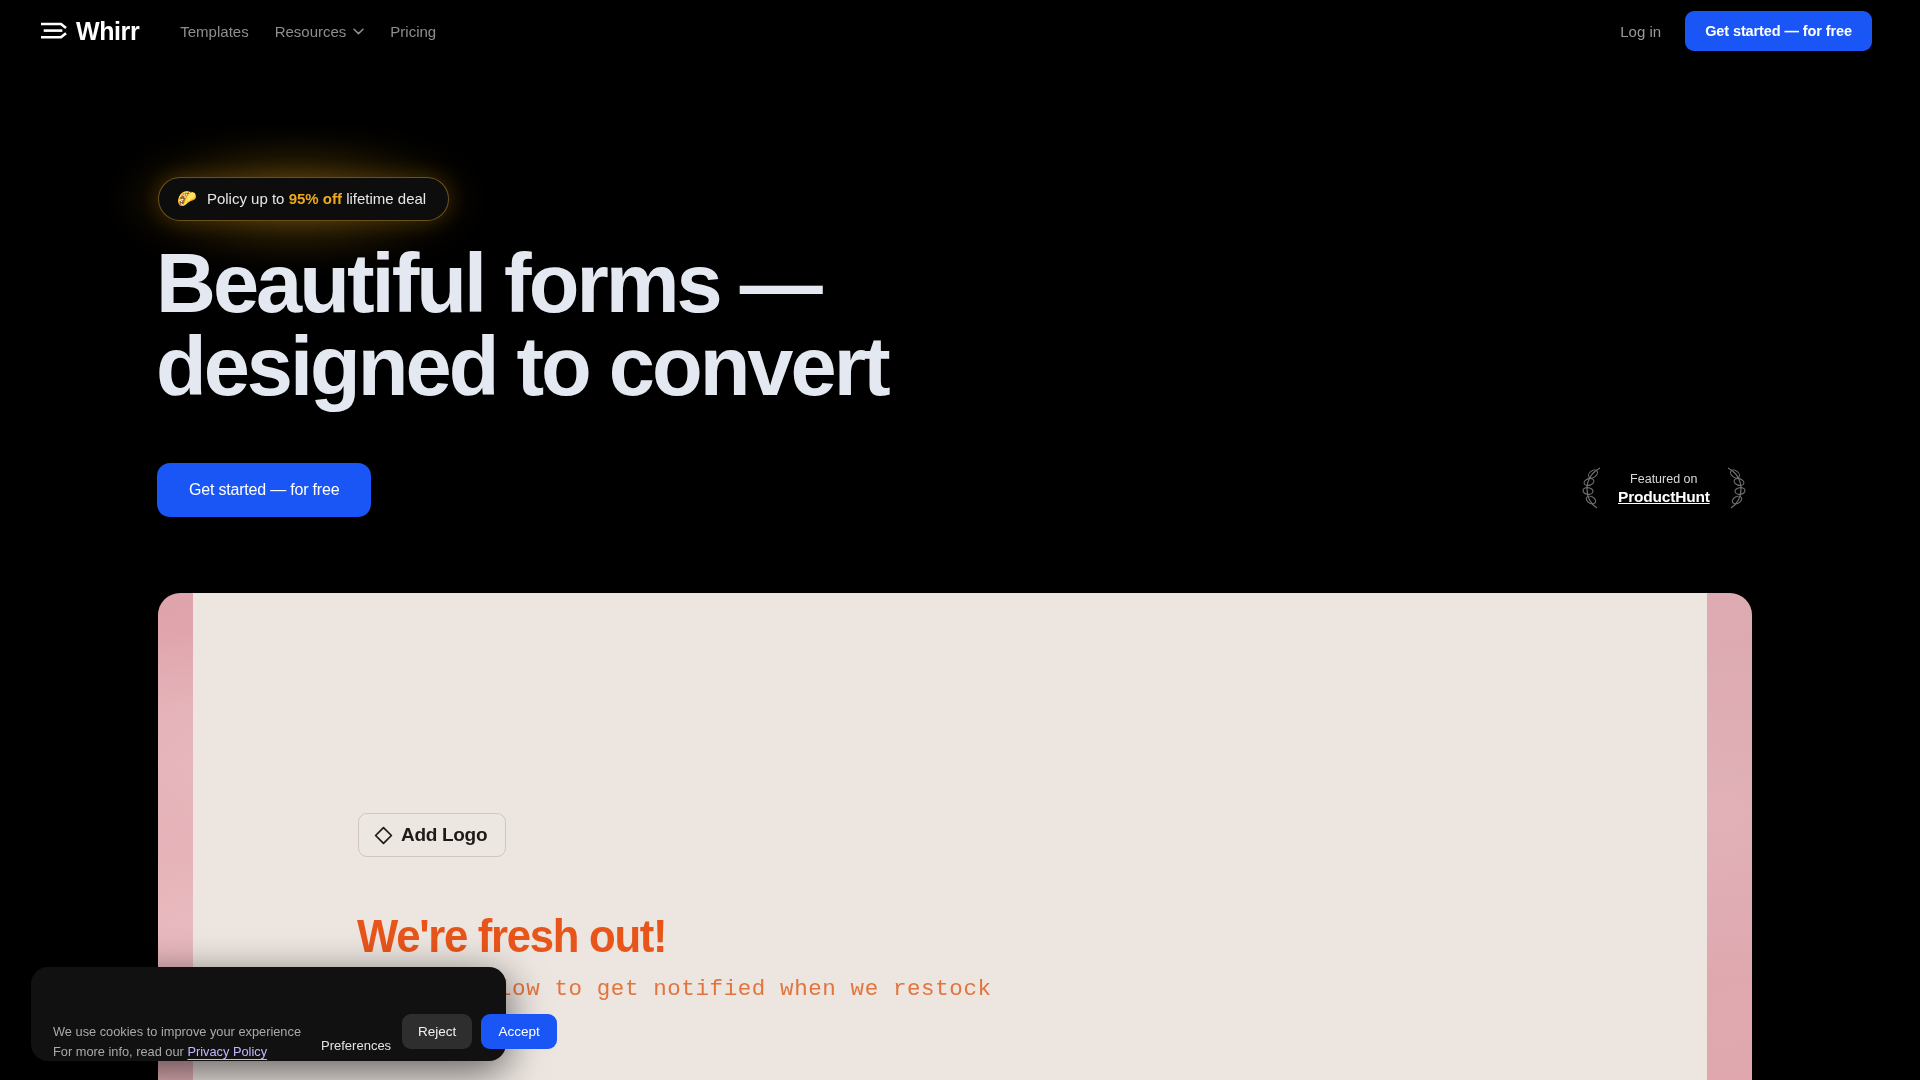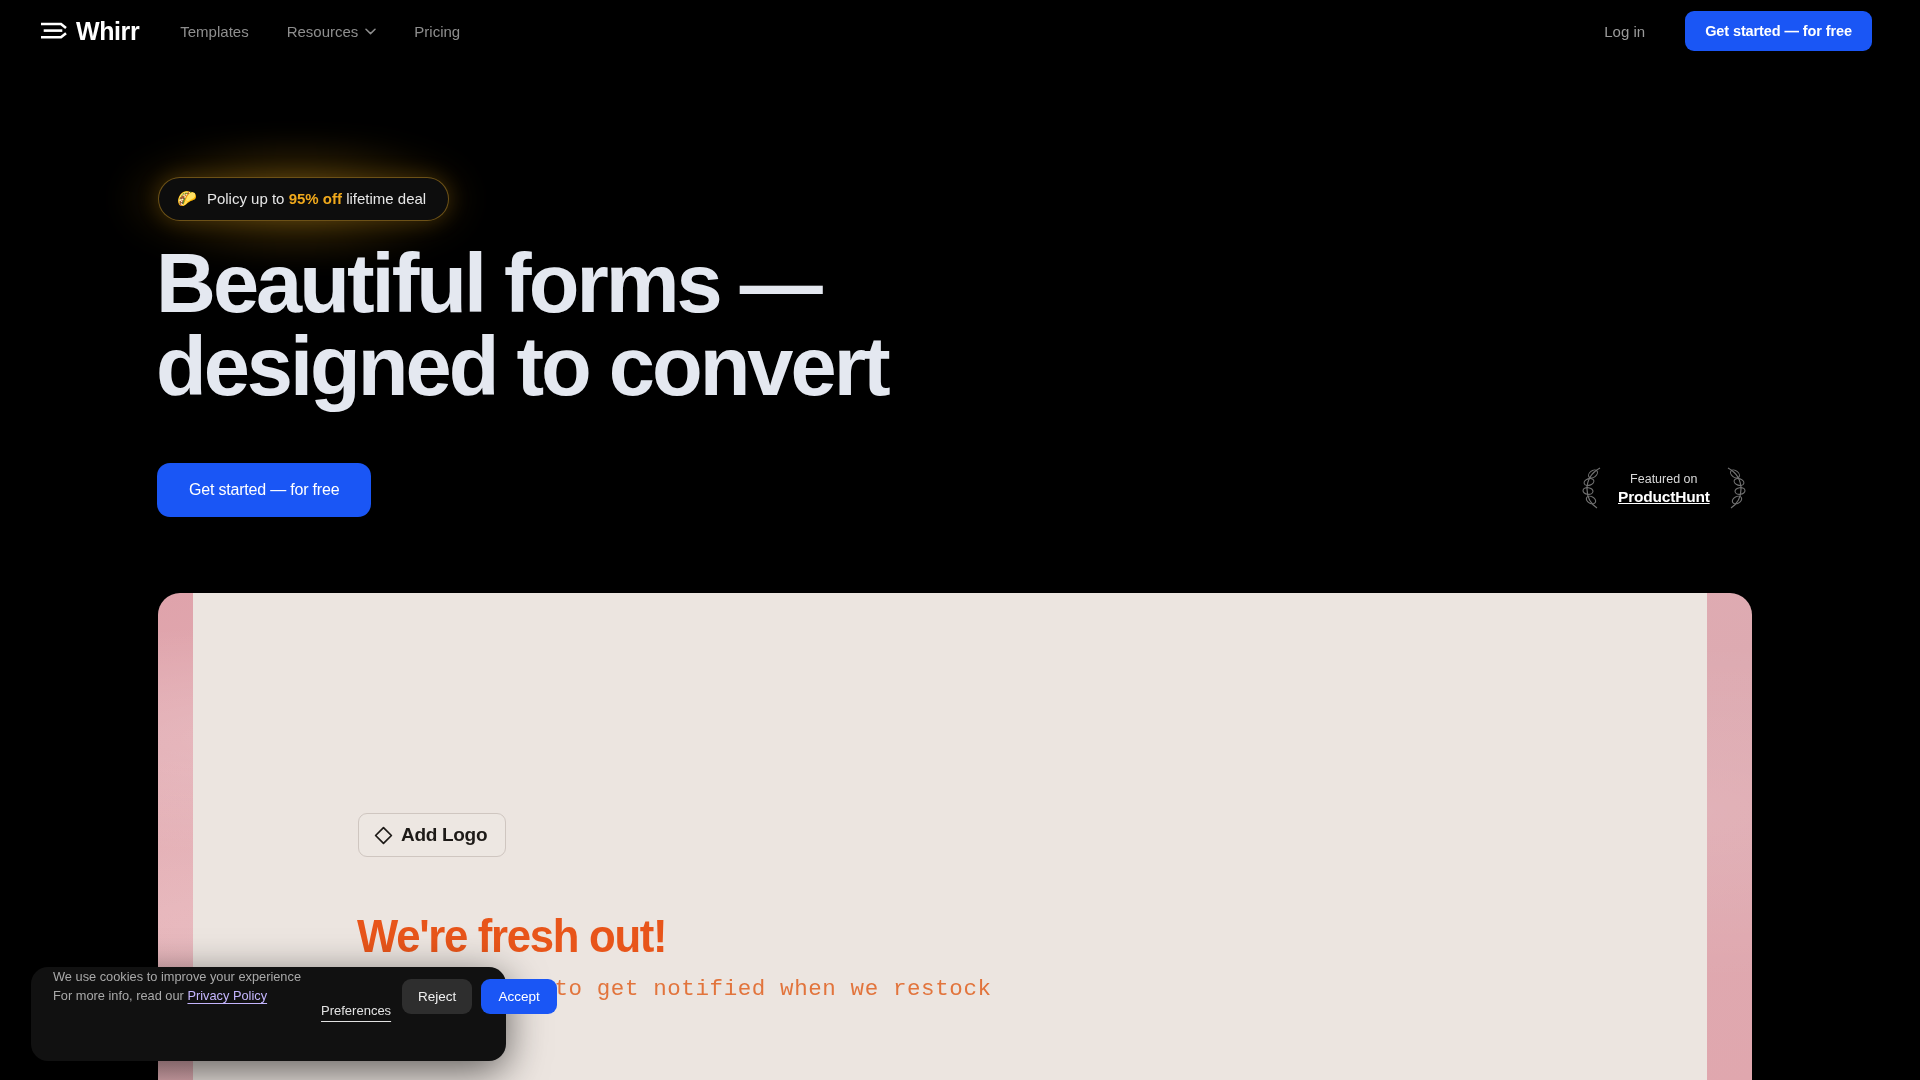--- a/index.html
+++ b/index.html
@@ -19,28 +19,28 @@
   }
   .brand {
     display:flex; align-items:center; gap:9px;
     margin-left:41px; margin-right:28px; text-decoration:none;
   }
   .brand-mark { width:26px; height:20px; display:block; }
   .brand-name {
     color:#ffffff; font-size:25px; font-weight:700; letter-spacing:-0.4px;
     line-height:1;
   }
-  .nav-links { display:flex; align-items:center; gap:12px; }
+  .nav-links { display:flex; align-items:center; gap:0px; }
   .nav-link {
     color:#8e8e8e; font-size:15px; padding:8px 13px; text-decoration:none;
     display:flex; align-items:center; gap:7px; white-space:nowrap;
   }
   .chev { width:11px; height:7px; display:block; margin-top:1px; }
   .nav-right {
-    margin-left:auto; display:flex; align-items:center; gap:24px;
+    margin-left:auto; display:flex; align-items:center; gap:8px;
     margin-right:48px;
   }
   .login-link {
     color:#9a9a9a; font-size:15px; padding:8px 16px; text-decoration:none;
   }
   .btn-primary {
     background:#1a56f5; color:#fff; font-size:14.5px; font-weight:600;
     border:none; border-radius:9px; padding:12px 20px; cursor:pointer;
     white-space:nowrap; letter-spacing:-0.1px;
   }
@@ -135,35 +135,35 @@
     color:#e2743c; font-size:22.5px; letter-spacing:0.6px;
     font-family:"Liberation Mono","DejaVu Sans Mono", monospace;
     white-space:nowrap;
   }
 
   
   .cookie-banner {
     position:absolute; top:967px; left:31px; z-index:60;
     width:475px; height:94px;
     background:#111111; border-radius:17px;
-    display:flex; align-items:flex-start; padding:0 22px;
+    display:flex; align-items:flex-end; padding:0 22px;
     box-shadow:0 10px 40px rgba(0,0,0,0.6);
   }
   .cookie-text {
     color:#a9a9a9; font-size:12.8px; line-height:1.52; margin-right:18px;
     white-space:nowrap;
   }
   .cookie-link {
     color:#c4b5fd; text-decoration:underline; text-underline-offset:3px;
     cursor:pointer;
   }
   .cookie-actions { display:flex; align-items:center; gap:9px; margin-left:auto; }
   .btn-prefs {
     background:transparent; border:none; color:#e2e2e2; font-size:13px;
-    text-decoration:underline; text-underline-offset:6px; cursor:pointer;
+    text-underline-offset:6px; cursor:pointer;
     padding:8px 2px;
     margin-top:28px;
   }
   .btn-reject {
     background:#2e2e2e; border:none; color:#f0f0f0; font-size:13.5px;
     border-radius:9px; padding:10px 16px; cursor:pointer;
   }
   .btn-accept {
     background:#1a56f5; border:none; color:#ffffff; font-size:13.5px;
     border-radius:9px; padding:10px 17px; cursor:pointer;

